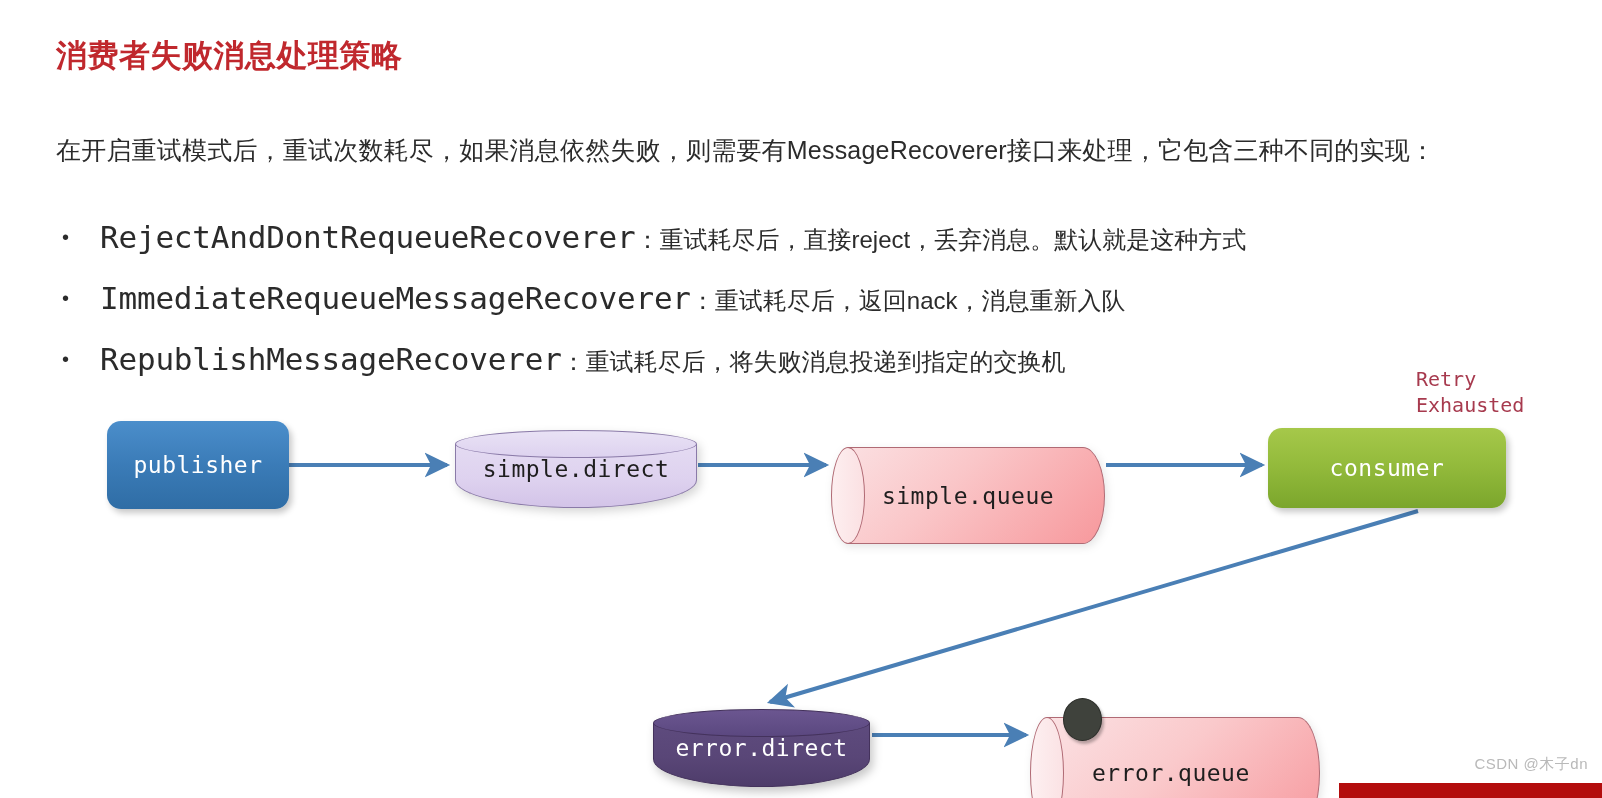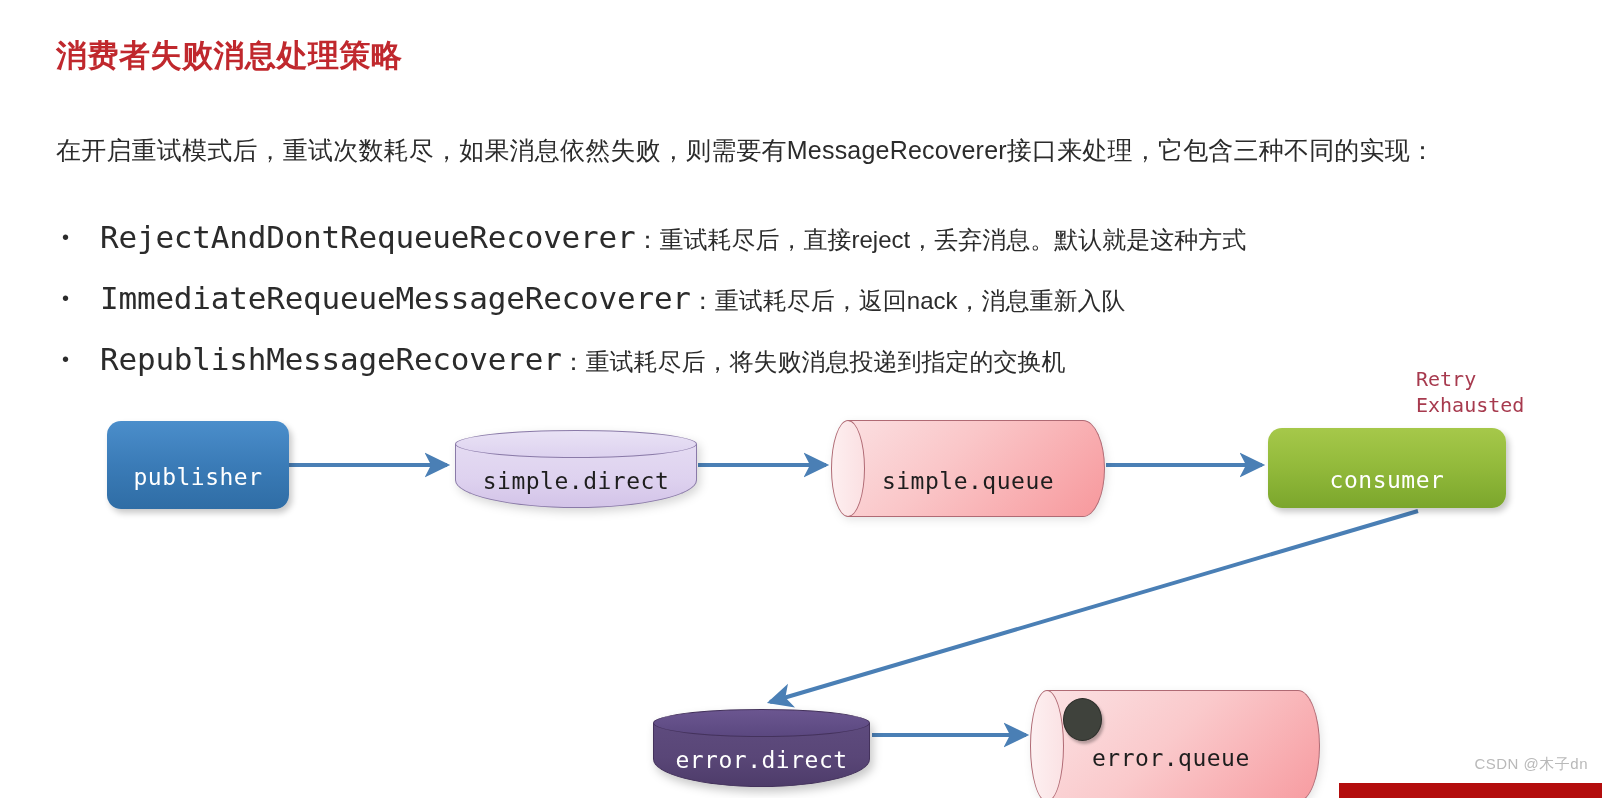--- a/index.html
+++ b/index.html
@@ -75,21 +75,21 @@
   }
   .mono {
     font-family: "DejaVu Sans Mono", "Liberation Mono", monospace;
     font-size: 31px;
     letter-spacing: -0.2px;
   }
 
   .node-label {
     position: absolute;
     left: 0;
-    top: 12px;
+    top: 0;
     width: 100%;
     height: 100%;
     display: flex;
     align-items: center;
     justify-content: center;
     font-family: "DejaVu Sans Mono", "Liberation Mono", monospace;
     font-size: 23px;
     letter-spacing: 0.5px;
     pointer-events: none;
   }
@@ -172,21 +172,21 @@
     background: linear-gradient(180deg, #5e4b7e 0%, #594677 55%, #4e3c6a 100%);
     border-color: #44325c;
   }
   #node-error-direct .vcyl-top {
     background: linear-gradient(180deg, #6b5690 0%, #5b4880 100%);
     border-color: #44325c;
   }
   #node-error-direct .node-label { color: #ffffff; }
 
   
-  .hcyl { position: absolute; }
+  .hcyl { position: absolute; margin-top: 27px; }
   .hcyl .hcyl-body {
     position: absolute;
     left: 17px;
     right: 0;
     top: 0;
     bottom: 0;
     border-top: 1px solid #b06a74;
     border-right: 1px solid #b06a74;
     border-bottom: 1px solid #b06a74;
     border-top-right-radius: 22px 50%;

